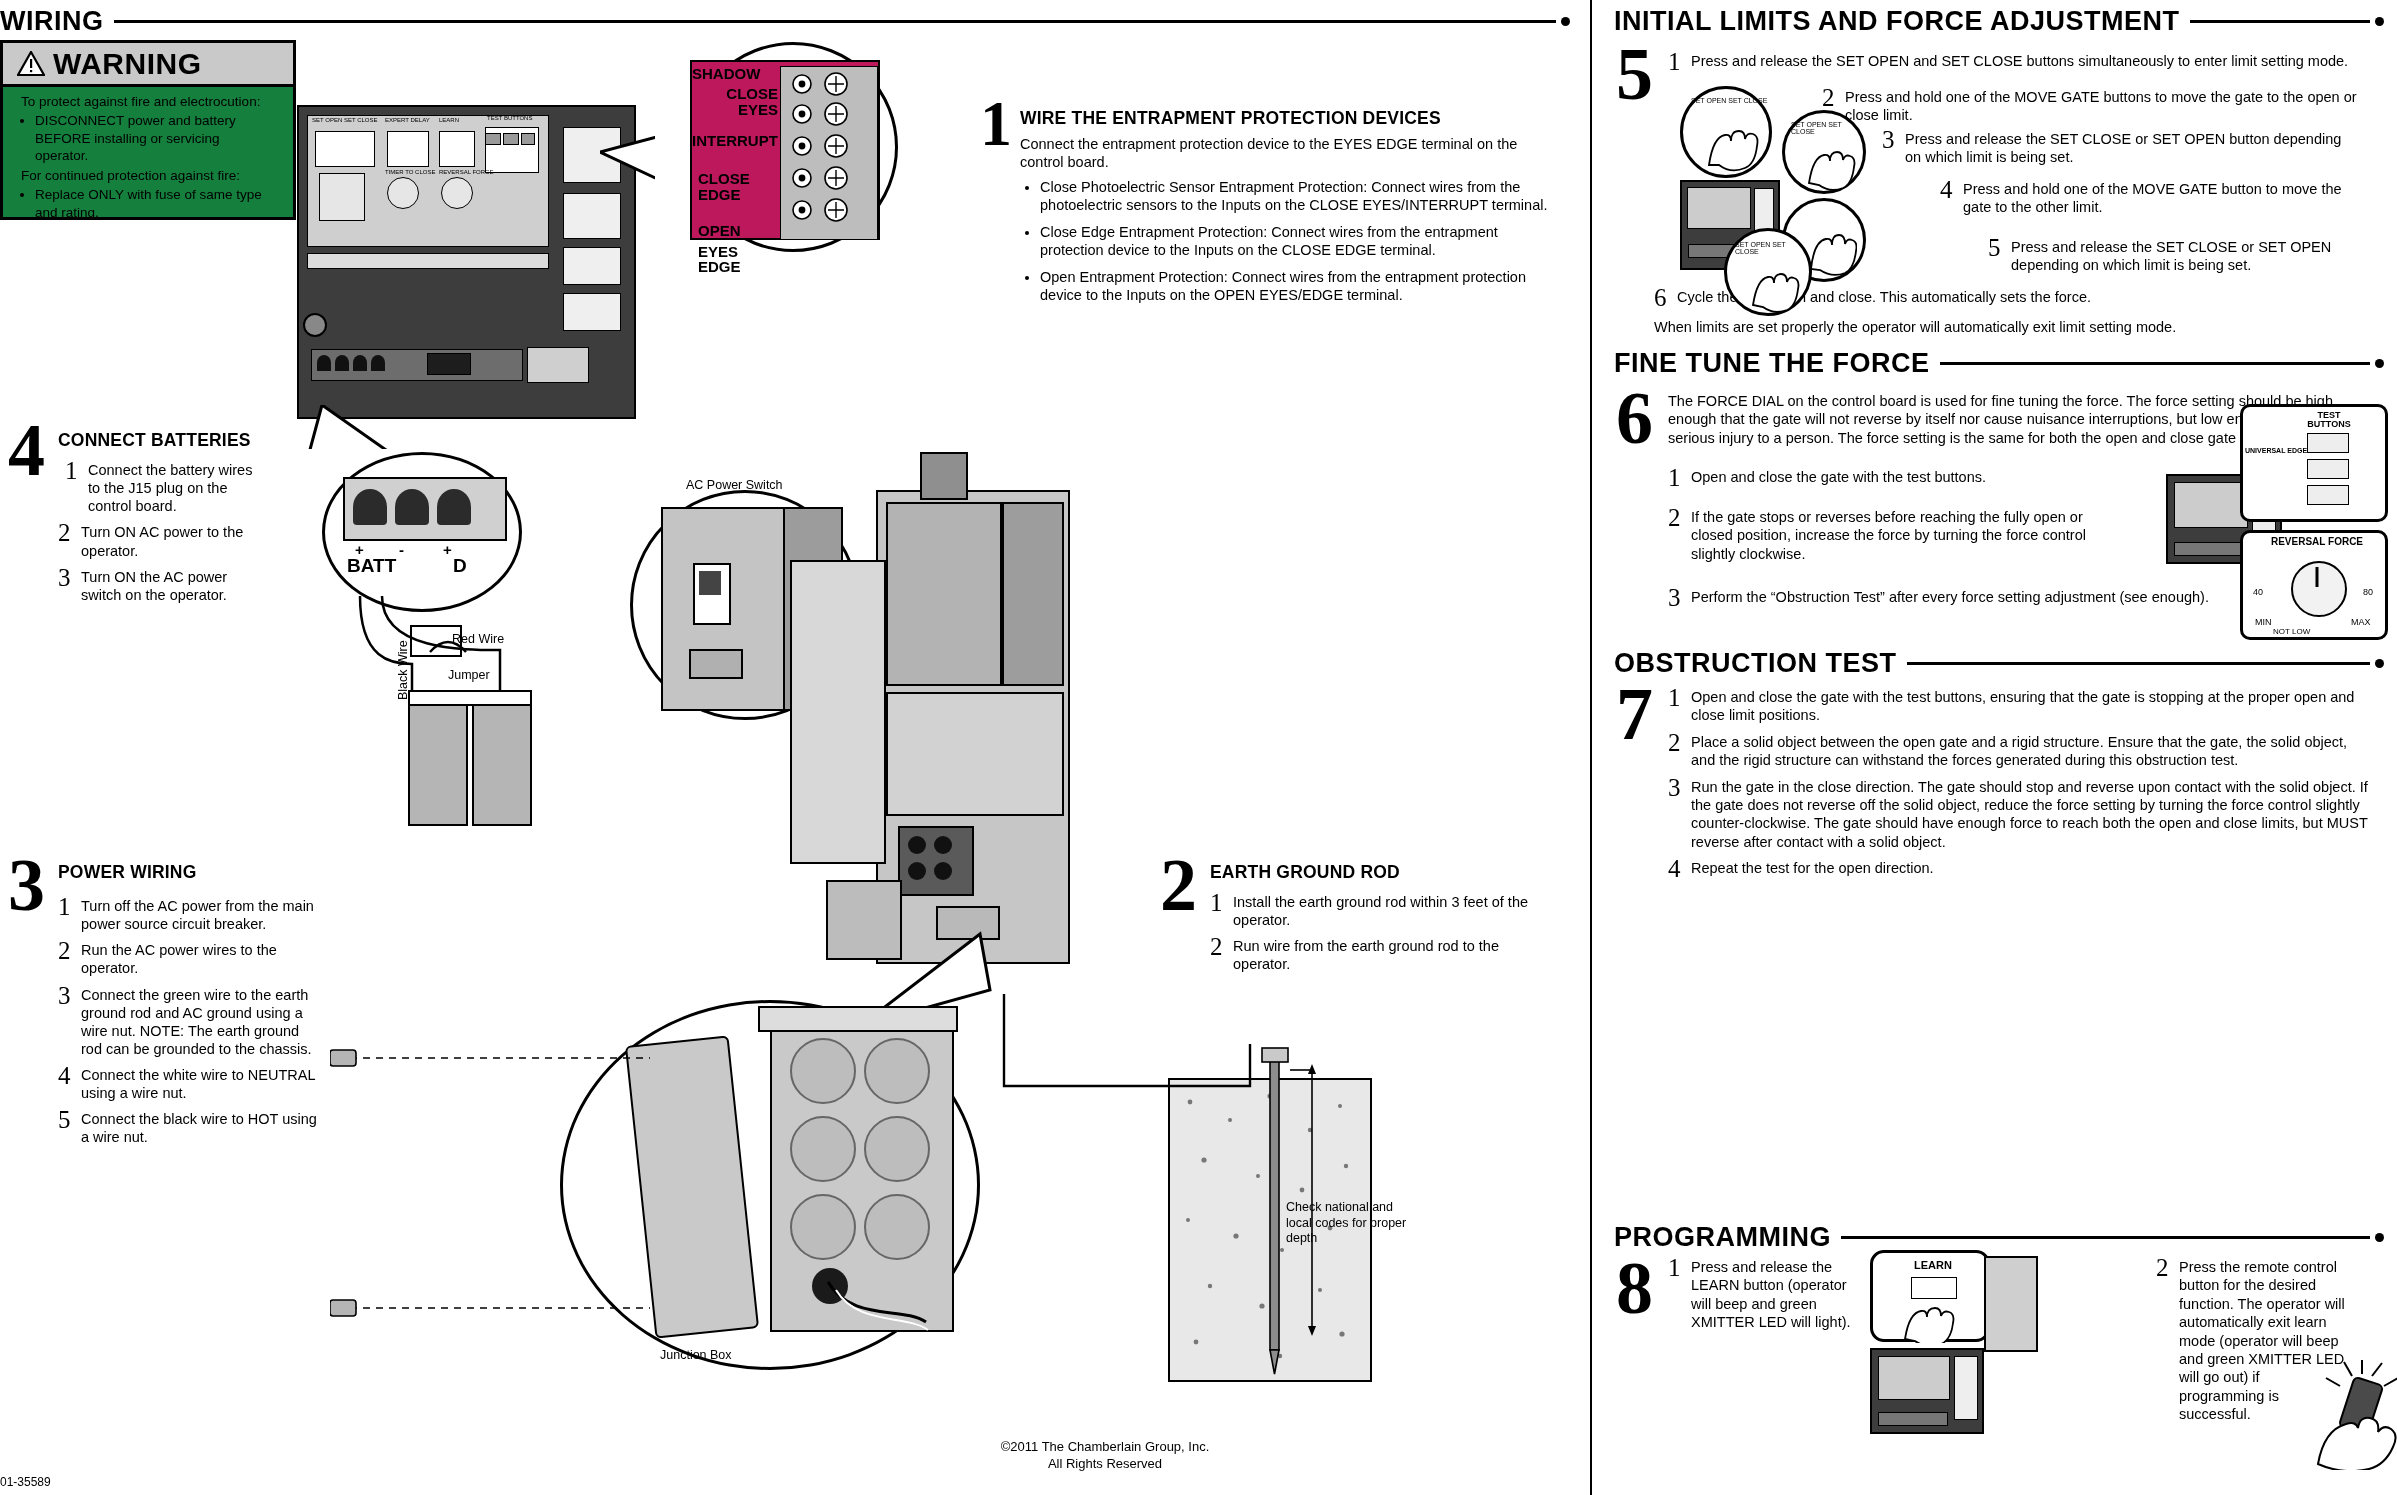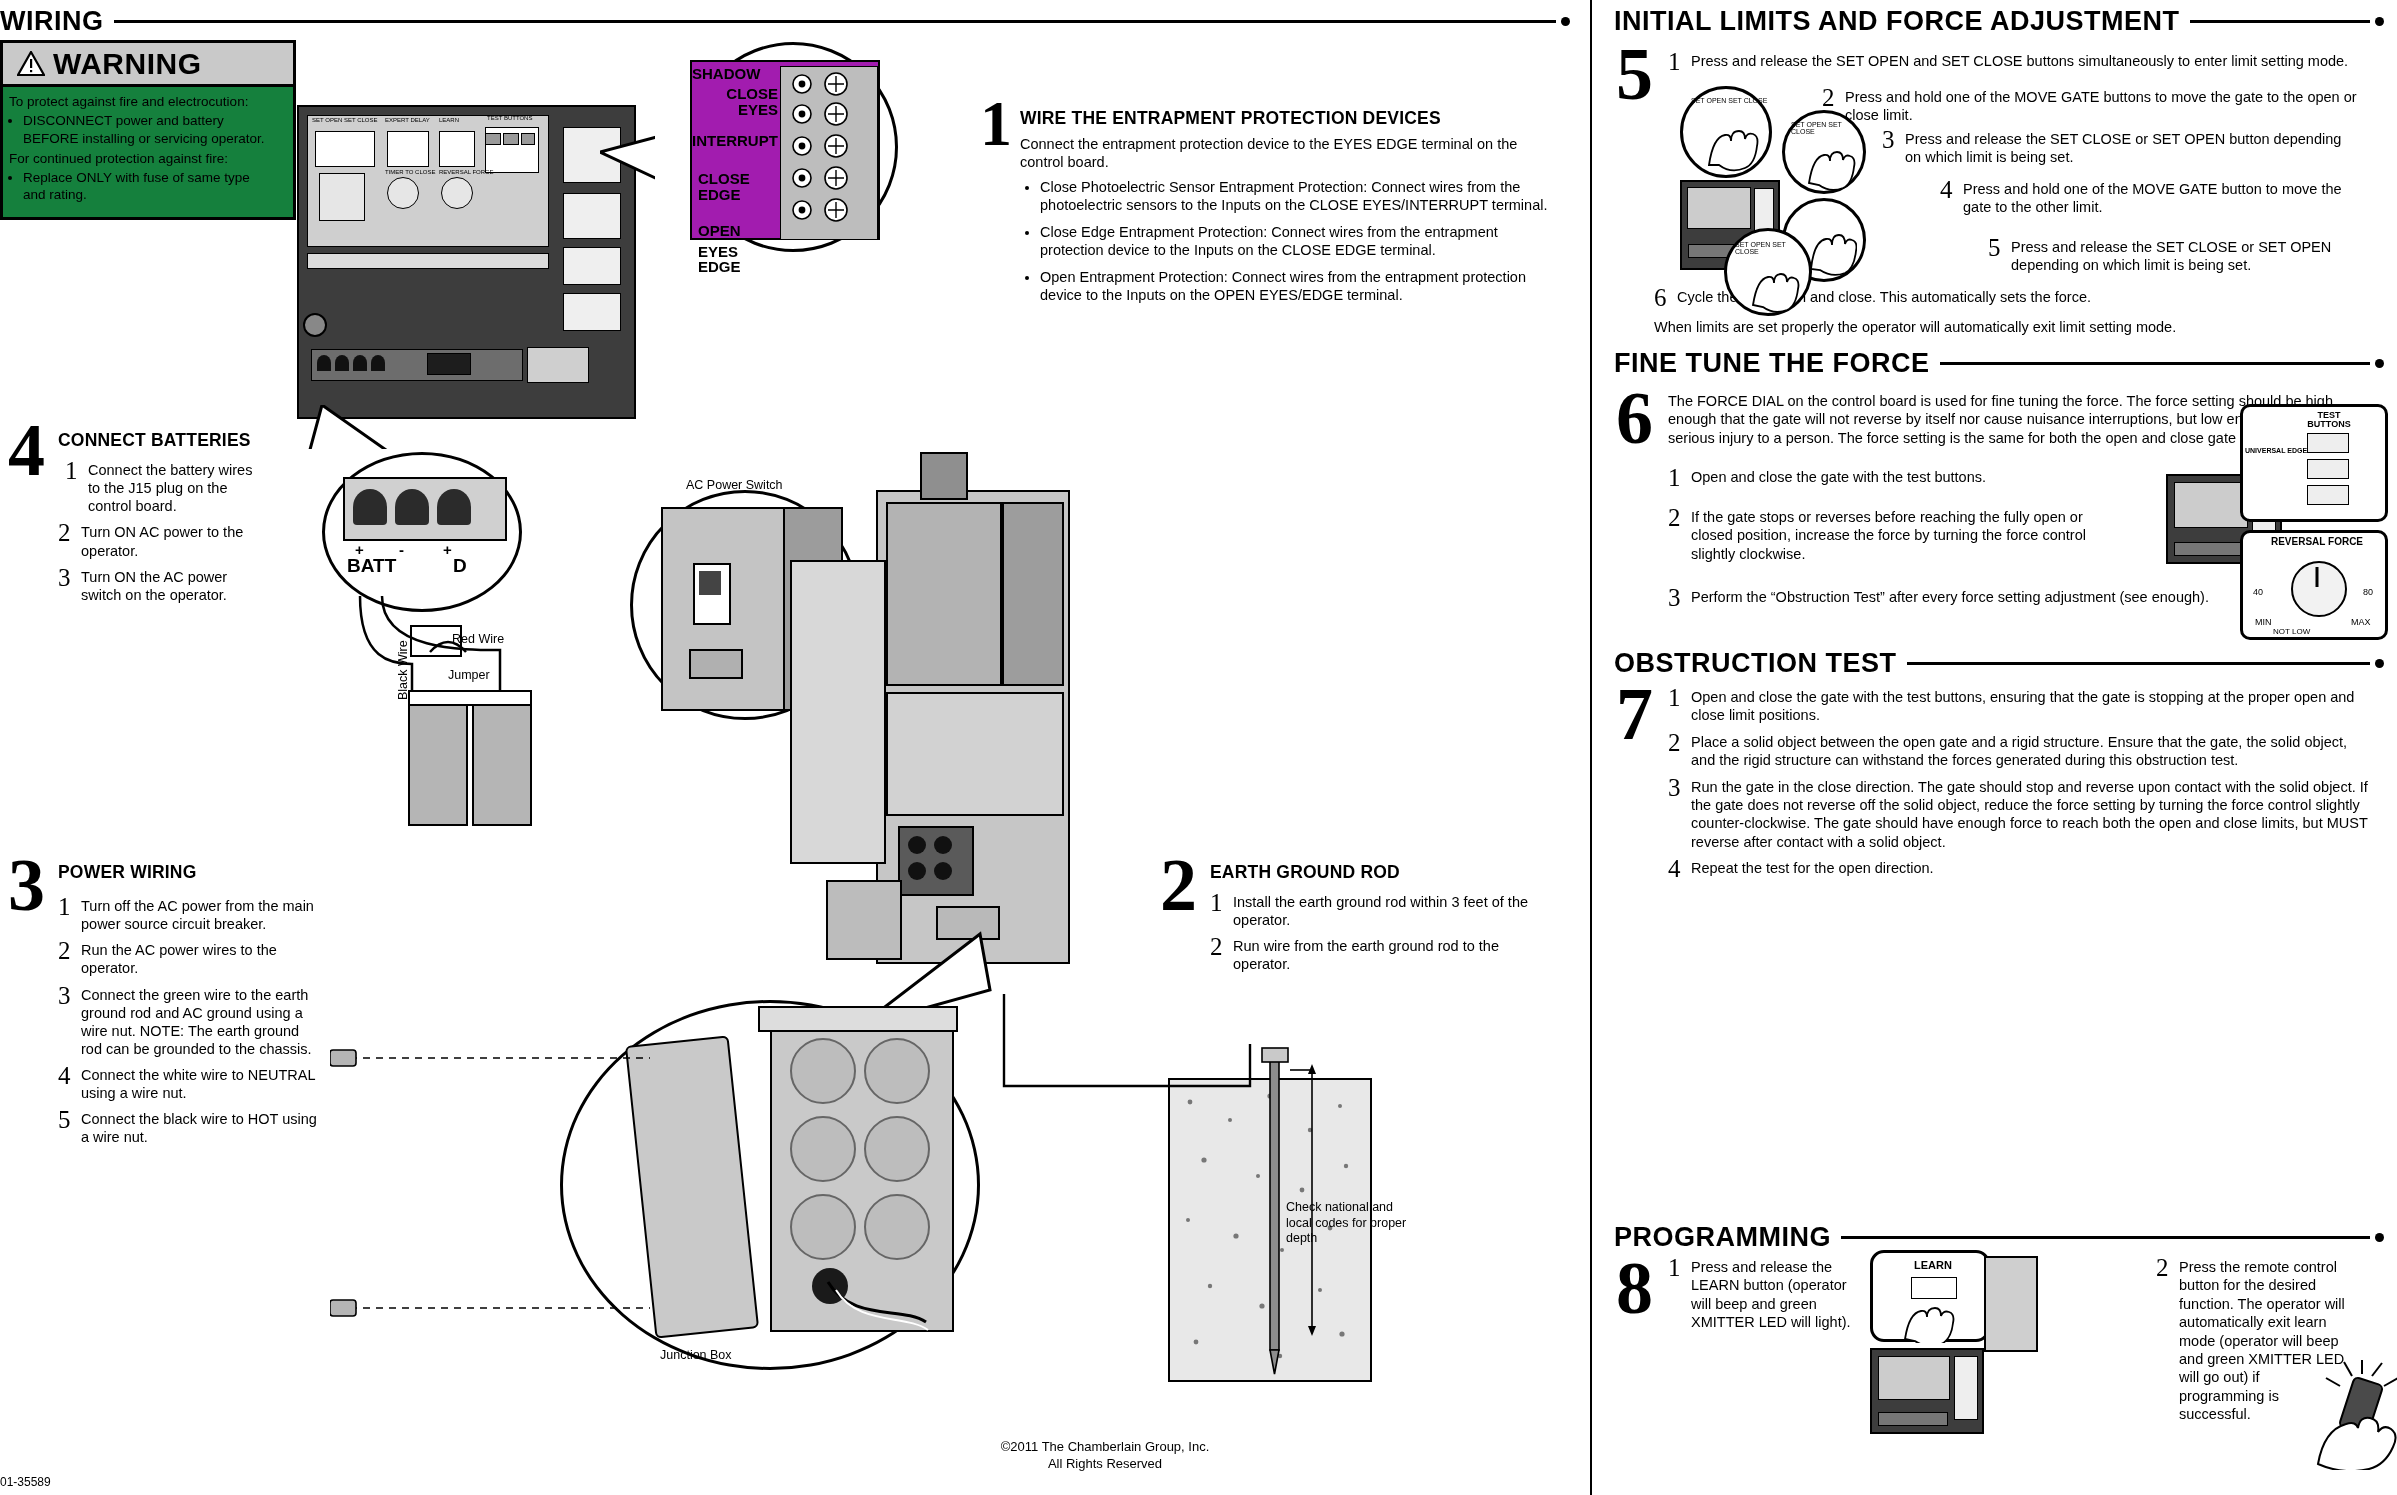--- a/index.html
+++ b/index.html
@@ -35,21 +35,21 @@
     position:absolute;left:0;top:40px;width:296px;height:180px;
     border:3px solid #000;background:#15803d;box-sizing:border-box;
   }
   .warnbox .bar{
     background:#c9c9c9;border-bottom:3px solid #000;height:44px;
     display:flex;align-items:center;gap:8px;padding-left:14px;box-sizing:border-box;
   }
   .warnbox .bar .wtxt{font-weight:bold;font-size:30px;letter-spacing:.5px;}
   .tri{width:28px;height:25px;position:relative;}
   .tri svg{display:block;}
-  .warnbox .body{padding:6px 24px 4px 6px;font-size:13.5px;line-height:1.28;}
+  .warnbox .body{padding:6px 24px 4px 6px;font-size:13.5px;line-height:1.28;margin-left:12px;}
   .warnbox .body p{margin:0 0 2px 0;}
   .warnbox .body ul{margin:0 0 3px 0;padding-left:14px;}
   .warnbox .body li{margin:0 0 1px 0;}
 
   
   .bignum{font-weight:bold;line-height:.82;font-family:"Liberation Serif", serif;}
   .stepttl{font-weight:bold;font-size:17.5px;letter-spacing:.2px;}
   .smallnum{font-family:"Liberation Serif", serif;font-size:25px;line-height:.8;font-weight:normal;}
   .steptxt{font-size:14.5px;line-height:1.25;}
   .substep{display:flex;gap:7px;align-items:flex-start;margin-bottom:8px;}
@@ -64,21 +64,21 @@
 
   
   .abs{position:absolute;}
 
   
   .board{background:#3d3d3d;border:2px solid #000;}
   .lbl{font-size:12.5px;}
   .tinylbl{font-size:11px;}
 
   .callout-circle{border:3px solid #000;border-radius:50%;background:#fff;box-sizing:border-box;}
-  .callout-term{background:#a21caf;border:2px solid #000;box-sizing:border-box;}
+  .callout-term{background:#be185d;border:2px solid #000;box-sizing:border-box;}
 
   .rot90{transform:rotate(-90deg);transform-origin:left top;white-space:nowrap;}
 
   .footer{position:absolute;left:0;bottom:6px;font-size:12px;}
   .copy{position:absolute;left:940px;bottom:22px;font-size:13px;text-align:center;width:330px;line-height:1.3;}
 
   
   .rtxt{font-size:14.5px;line-height:1.27;}
 </style>
 </head>

